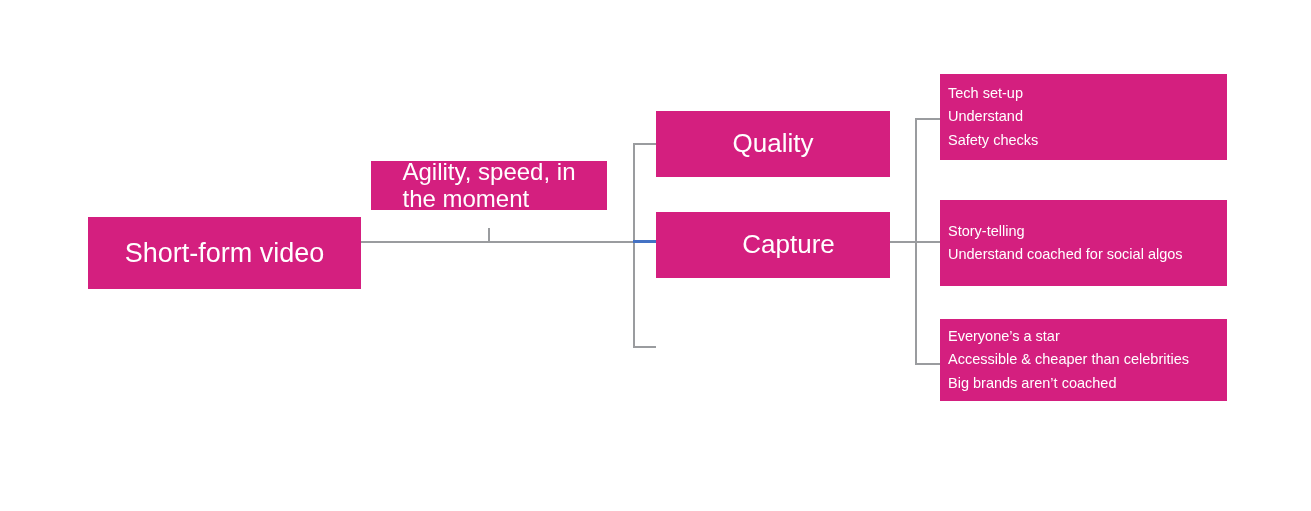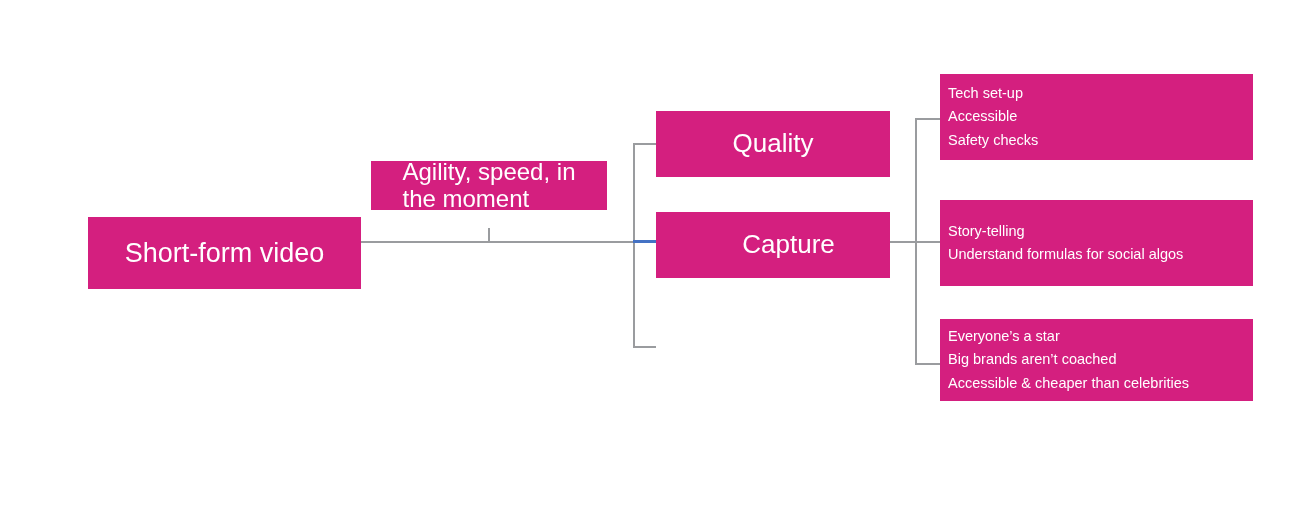--- a/index.html
+++ b/index.html
@@ -56,21 +56,21 @@
   #node-callout .node-label { font-size: 24px; }
 
   
   .node.level2 { left: 656px; width: 234px; height: 66px; }
   .node.level2 .node-label { font-size: 26px; }
   #node-quality { top: 111px; }
   #node-capture { top: 212px; padding-left: 31px; }
   #node-talent  { top: 314px; }
 
   
-  .node.level3 { left: 940px; width: 313px; }
+  .node.level3 { left: 940px; width: 287px; }
   .node.level3 .detail-line {
     font-size: 14.5px;
     line-height: 1.60;
     white-space: nowrap;
   }
   #node-detail-quality { top: 74px;  height: 86px; }
   #node-detail-capture { top: 200px; height: 86px; }
   #node-detail-talent  { top: 319px; height: 82px; }
 
   
@@ -120,28 +120,28 @@
     <span class="node-label">Quality</span>
   </div>
 
   <div class="node center level2" id="node-capture">
     <span class="node-label">Capture</span>
   </div>
 
 
   <div class="node leaf level3" id="node-detail-quality">
     <span class="detail-line">Tech set-up</span>
-    <span class="detail-line">Accessible</span>
+    <span class="detail-line">Understand</span>
     <span class="detail-line">Safety checks</span>
   </div>
 
   <div class="node leaf level3" id="node-detail-capture">
     <span class="detail-line">Story-telling</span>
-    <span class="detail-line">Understand formulas for social algos</span>
+    <span class="detail-line">Understand coached for social algos</span>
   </div>
 
   <div class="node leaf level3" id="node-detail-talent">
     <span class="detail-line">Everyone’s a star</span>
+    <span class="detail-line">Accessible &amp; cheaper than celebrities</span>
     <span class="detail-line">Big brands aren’t coached</span>
-    <span class="detail-line">Accessible &amp; cheaper than celebrities</span>
   </div>
 
 </div>
 
 </body></html>

